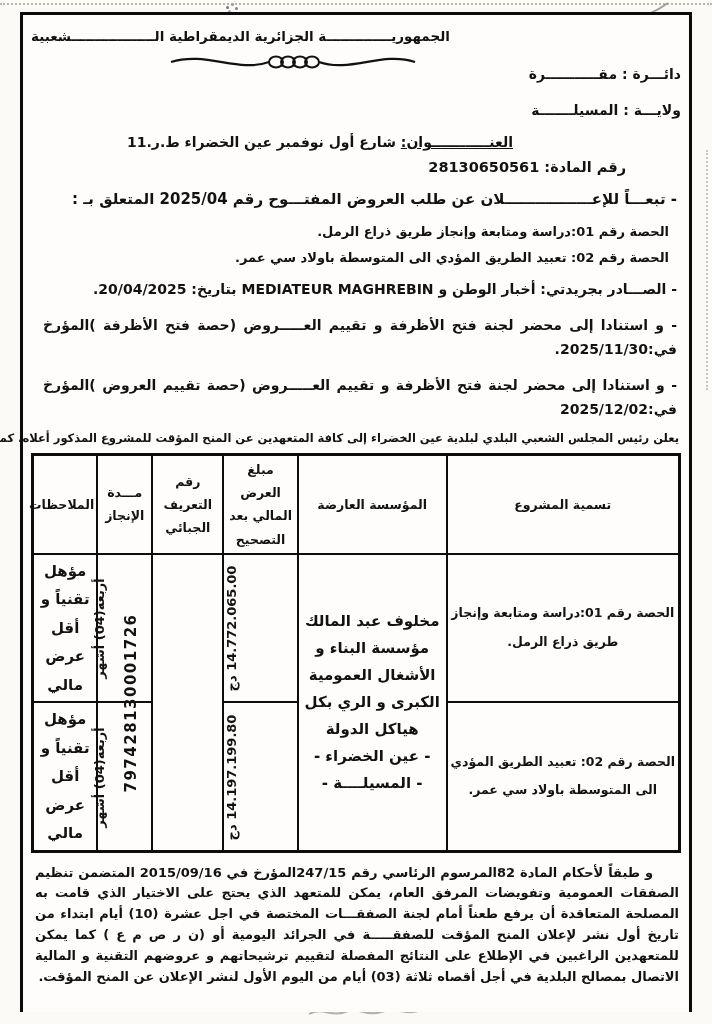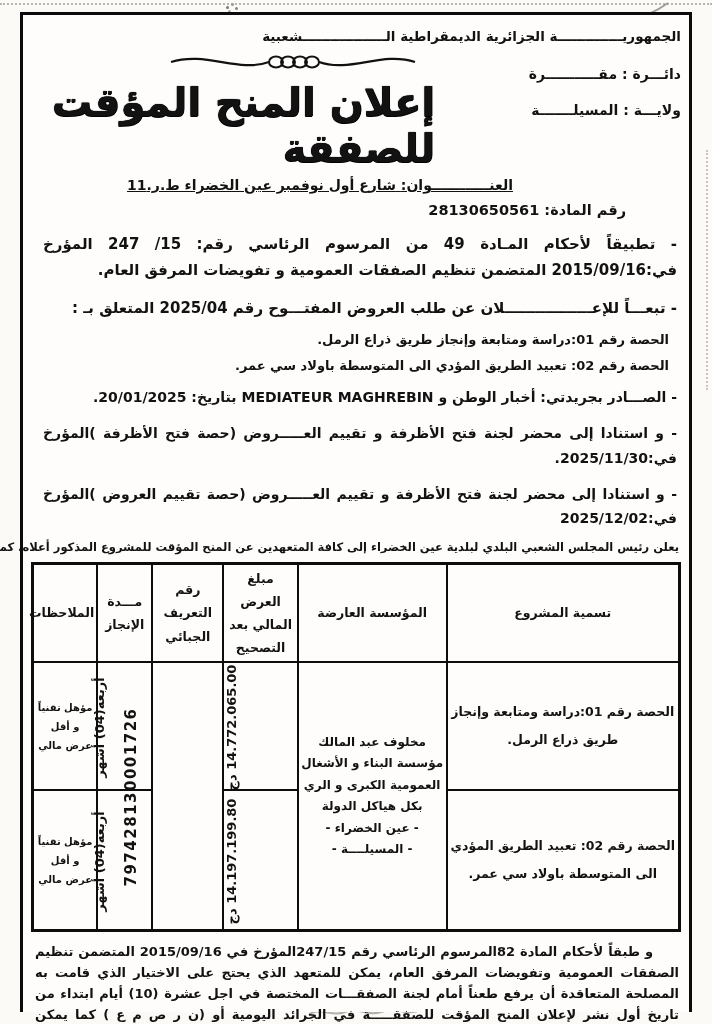--- a/index.html
+++ b/index.html
@@ -16,51 +16,51 @@
   .hand-smudge{position:absolute;bottom:0;left:305px;opacity:.75;}
   .vdots-right{position:absolute;top:150px;right:4px;height:240px;border-left:2px dotted #c9c6bf;}
 
   
   .frame{
     position:absolute;top:12px;left:20px;width:672px;height:1000px;
     border:3px solid #0b0b0b;border-bottom:none;background:#fefdfb;
     box-sizing:border-box;padding:0 8px;
     direction:rtl;display:flex;flex-direction:column;
   }
-  .republic{text-align:right;font-weight:700;font-size:13.5px;margin-top:13px;white-space:nowrap;}
+  .republic{text-align:left;font-weight:700;font-size:13.5px;margin-top:13px;white-space:nowrap;}
   .head-row{display:flex;margin-top:2px;}
   .info-col{width:246px;padding-top:10px;font-weight:700;font-size:14px;line-height:36px;white-space:nowrap;}
   .info-col .u{text-decoration:underline;}
   .title-col{flex:1;display:flex;flex-direction:column;align-items:center;}
   .squiggle{margin-top:5px;transform:translateX(60px);}
   .doc-title{
     font-size:40px;font-weight:900;margin-top:2px;letter-spacing:-1px;
     text-shadow:0 0 1px #000,0.7px 0 0 #000,0 0.7px 0 #000;
   }
-  .addr-line{margin:6px 168px 0 0;font-weight:700;font-size:14px;white-space:nowrap;text-decoration:underline;}
+  .addr-line{margin:6px 168px 0 0;font-weight:700;font-size:14px;white-space:nowrap;}
   .addr-line .lbl,.ids-line .lbl{text-decoration:underline;}
   .ids-line{display:flex;gap:46px;margin:9px 55px 0 0;font-weight:700;font-size:14.5px;white-space:nowrap;}
 
   .para{font-weight:700;font-size:15px;line-height:1.72;text-align:justify;margin:12px 4px 0 12px;}
   .para.first{margin-top:14px;}
   .lot{font-weight:700;font-size:13px;margin:11px 12px 0 0;}
   .para.small{font-size:14px;}
   .announce{font-weight:700;font-size:11.5px;margin:10px 2px 0 2px;white-space:nowrap;}
 
   
   table.award{width:100%;border-collapse:collapse;table-layout:fixed;margin-top:8px;border:3px solid #0d0d0d;}
   table.award th,table.award td{border:2px solid #0d0d0d;font-weight:700;text-align:center;vertical-align:middle;padding:2px;}
   table.award th{font-size:12.5px;height:86px;line-height:1.85;}
   td.cell-r1{height:122px;}
   td.cell-r2{height:134px;}
   .proj{font-size:12.5px;line-height:2.3;}
-  .company-cell{font-size:12px;line-height:1.8;}
+  .company-cell{font-size:15px;line-height:1.8;}
   .vtext{display:inline-block;transform:rotate(-90deg);white-space:nowrap;font-size:13px;}
   .vtext.num{font-size:15px;letter-spacing:1.5px;}
-  .remarks{font-size:10px;line-height:1.9;margin-left:24px;}
+  .remarks{font-size:15px;line-height:1.9;margin-left:24px;}
 
   .closing{font-weight:700;font-size:13px;line-height:1.6;text-align:justify;margin:10px 2px 0 4px;text-indent:26px;}
 </style>
 </head>
 <body>
 
 <div class="dots-top"></div>
 <div class="speck"></div>
 <div class="pen-scribble">
   <svg width="82" height="46" viewBox="0 0 82 46">
@@ -88,41 +88,39 @@
       <div class="squiggle">
         <svg width="250" height="22" viewBox="0 0 250 22">
           <path d="M3 11 C38 0 70 22 101 11" stroke="#111" stroke-width="2.2" fill="none"></path>
           <ellipse cx="108" cy="11" rx="7" ry="5.5" stroke="#111" stroke-width="2" fill="none"></ellipse>
           <ellipse cx="120" cy="11" rx="7" ry="5.5" stroke="#111" stroke-width="2" fill="none"></ellipse>
           <ellipse cx="132" cy="11" rx="7" ry="5.5" stroke="#111" stroke-width="2" fill="none"></ellipse>
           <ellipse cx="144" cy="11" rx="7" ry="5.5" stroke="#111" stroke-width="2" fill="none"></ellipse>
           <path d="M151 11 C182 22 214 0 247 11" stroke="#111" stroke-width="2.2" fill="none"></path>
         </svg>
       </div>
-      <div class="doc-title">إعلان المنح المؤقت للصفقة</div>
     </div>
   </div>
 
   <div class="addr-line">
     <span class="lbl">العنــــــــــــوان:</span>
     <span>شارع أول نوفمبر عين الخضراء ط.ر.11</span>
   </div>
 
   <div class="ids-line">
     <span>
       <span>رقم المادة:</span>
       <span>28130650561</span>
     </span>
   </div>
 
-  <div class="para first">- تطبيقاً لأحكام المـادة 49 من المرسوم الرئاسي رقم: 15/ 247 المؤرخ في:2015/09/16 المتضمن تنظيم الصفقات العمومية و تفويضات المرفق العام.</div>
   <div class="para">- تبعـــاً للإعـــــــــــــــــلان عن طلب العروض المفتـــوح رقم 2025/04 المتعلق بـ :</div>
   <div class="lot">الحصة رقم 01:دراسة ومتابعة وإنجاز طريق ذراع الرمل.</div>
   <div class="lot">الحصة رقم 02: تعبيد الطريق المؤدي الى المتوسطة باولاد سي عمر.</div>
-  <div class="para small">- الصـــادر بجريدتي: أخبار الوطن و MEDIATEUR MAGHREBIN  بتاريخ: 20/01/2025.</div>
+  <div class="para small">- الصـــادر بجريدتي: أخبار الوطن و MEDIATEUR MAGHREBIN  بتاريخ: 20/04/2025.</div>
   <div class="para small">- و استنادا إلى محضر لجنة فتح الأظرفة و تقييم العـــــروض (حصة فتح الأظرفة )المؤرخ في:2025/11/30.</div>
   <div class="para small">- و استنادا إلى محضر لجنة فتح الأظرفة و تقييم العـــــروض (حصة تقييم العروض )المؤرخ في:2025/12/02</div>
   <div class="announce">يعلن رئيس المجلس الشعبي البلدي لبلدية عين الخضراء إلى كافة المتعهدين عن المنح المؤقت للمشروع المذكور أعلاه، كما هو مبين أسفله</div>
 
   <table class="award">
     <colgroup>
       <col style="width:36%">
         <col style="width:23%">
         <col style="width:11.5%">
       <col style="width:11%">

